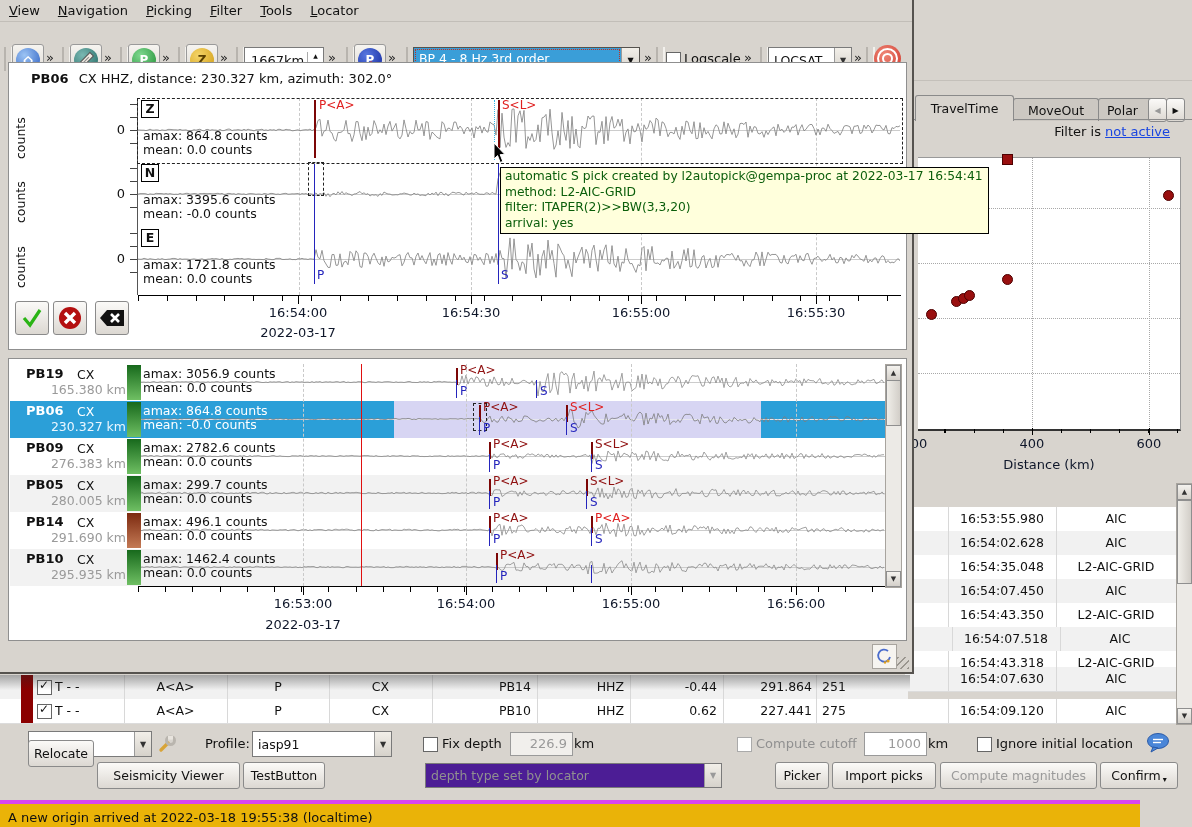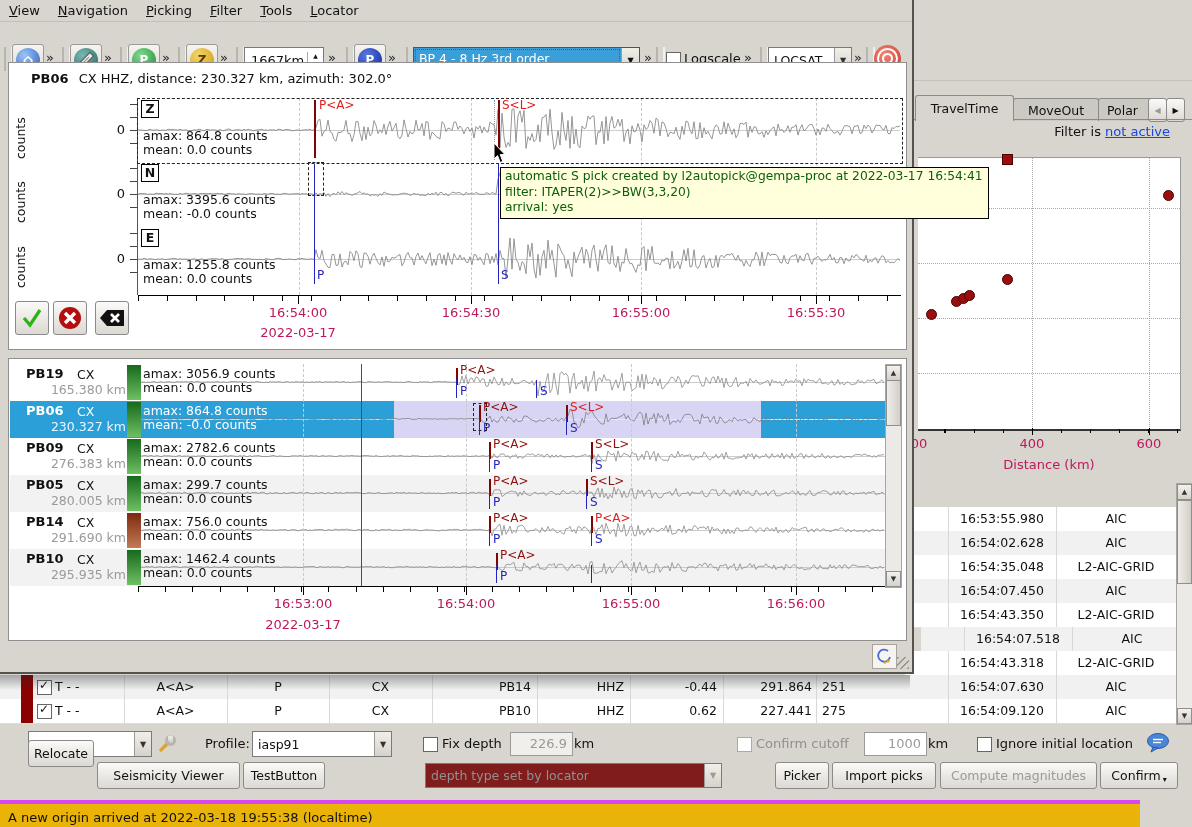--- a/index.html
+++ b/index.html
@@ -32,21 +32,21 @@
   .ovf{position:absolute;top:29px;font-size:13px;color:#222}
   .circ{width:24px;height:24px;border-radius:50%;display:flex;align-items:center;justify-content:center;
         font-weight:bold;font-size:12px;color:#fff}
   .panel{background:#fff;border:1px solid #8f8f8f;position:absolute}
   .dashv{position:absolute;width:0;border-left:1px dashed #c9c9c9}
   .zline{position:absolute;height:1px;background:#cccccc}
   .wf{position:absolute}
   .plab{font-size:12px;white-space:nowrap}
   .dr{color:#8f1010}.br{color:#e02020}
   .bluelab{color:#2424bc;font-size:12px}
-  .ticklbl{position:absolute;width:90px;text-align:center;font-size:13px;color:#be185d}
+  .ticklbl{position:absolute;width:90px;text-align:center;font-size:13px;color:#0f172a}
   
   .srow{position:absolute;left:1px;width:875px;height:37px;background:#fff}
   .srow.alt{background:#f2f2f2}
   .srow.sel{background:#2b9fd8}
   .srow.sel .samax,.srow.sel .smean{color:#fff}
   .scode{position:absolute;left:16px;top:2px;font-weight:bold;font-size:13px}
   .snet{position:absolute;left:67px;top:3px;font-size:12.5px}
   .sdist{position:absolute;left:10px;top:18px;width:106px;text-align:right;color:#9a9a9a;font-size:12.5px}
   .sbar{position:absolute;left:117px;top:1px;width:14px;height:35px;background:linear-gradient(#17691c,#6fbf63)}
   .sbar.redbar{background:linear-gradient(#7c2a10,#c47a55)}
@@ -160,33 +160,33 @@
         <div class="colsep" style="left:151px"></div>
         <div class="cell cCenter" style="left:43px;width:108px">16:54:07.450</div>
         <div class="cell cCenter" style="left:151px;width:120px">AIC</div>
       </div>
     <div class="trow" style="left:0;top:120px;width:271px">
         <div class="colsep" style="left:43px"></div>
         <div class="colsep" style="left:151px"></div>
         <div class="cell cCenter" style="left:43px;width:108px">16:54:43.350</div>
         <div class="cell cCenter" style="left:151px;width:120px">L2-AIC-GRID</div>
       </div>
-    <div class="trow alt" style="left:16px;top:144px;width:271px">
+    <div class="trow alt" style="left:4px;top:144px;width:271px">
         <div class="colsep" style="left:43px"></div>
         <div class="colsep" style="left:151px"></div>
         <div class="cell cCenter" style="left:43px;width:108px">16:54:07.518</div>
         <div class="cell cCenter" style="left:151px;width:120px">AIC</div>
       </div>
     <div class="trow" style="left:0;top:168px;width:271px">
         <div class="colsep" style="left:43px"></div>
         <div class="colsep" style="left:151px"></div>
         <div class="cell cCenter" style="left:43px;width:108px">16:54:43.318</div>
         <div class="cell cCenter" style="left:151px;width:120px">L2-AIC-GRID</div>
       </div>
-    <div class="trow alt" style="left:0;top:192px;width:271px">
+    <div class="trow alt" style="left:0;top:184px;width:271px">
         <div class="colsep" style="left:43px"></div>
         <div class="colsep" style="left:151px"></div>
         <div class="cell cCenter" style="left:43px;width:108px">16:54:07.630</div>
         <div class="cell cCenter" style="left:151px;width:120px">AIC</div>
       </div>
     <div class="trow" style="left:0;top:216px;width:271px">
         <div class="colsep" style="left:43px"></div>
         <div class="colsep" style="left:151px"></div>
         <div class="cell cCenter" style="left:43px;width:108px">16:54:09.120</div>
         <div class="cell cCenter" style="left:151px;width:120px">AIC</div>
@@ -261,36 +261,36 @@
   <span class="abs" style="left:205px;top:736px;font-size:13px">Profile:</span>
   <div class="combo abs" style="left:252px;top:731px;width:138px;height:24px">
     <span class="txt">iasp91</span>
     <span class="car">▼</span>
   </div>
   <div class="cb" style="left:423px;top:737px"></div>
   <span class="abs" style="left:442px;top:736px;font-size:13px">Fix depth</span>
   <div class="abs" style="left:510px;top:732px;width:56px;height:22px;background:#f1efec;border:1px solid #9a9a9a;color:#9a9a9a;text-align:right;line-height:21px;padding-right:5px;font-size:13px">226.9</div>
   <span class="abs" style="left:574px;top:736px;font-size:13px">km</span>
   <div class="cb" style="left:737px;top:737px;border-color:#aaa"></div>
-  <span class="abs gray" style="left:756px;top:736px;font-size:13px">Confirm cutoff</span>
+  <span class="abs gray" style="left:756px;top:736px;font-size:13px">Compute cutoff</span>
   <div class="abs" style="left:864px;top:732px;width:56px;height:22px;background:#fff;border:1px solid #9a9a9a;color:#9a9a9a;text-align:right;line-height:21px;padding-right:5px;font-size:13px">1000</div>
   <span class="abs" style="left:928px;top:736px;font-size:13px">km</span>
   <div class="cb" style="left:977px;top:737px"></div>
   <span class="abs" style="left:996px;top:736px;font-size:13px">Ignore initial location</span>
   <svg class="abs" style="left:1146px;top:732px" width="26" height="22" viewBox="0 0 26 22">
     <ellipse cx="12" cy="9" rx="10.5" ry="7.5" fill="#4a86d8" stroke="#2a5aa8"></ellipse>
     <path d="M7 15 L5 20 L12 16 Z" fill="#4a86d8" stroke="#2a5aa8"></path>
     <line x1="7" y1="7.5" x2="17" y2="7.5" stroke="#fff" stroke-width="1.4"></line>
     <line x1="7" y1="10.5" x2="15" y2="10.5" stroke="#fff" stroke-width="1.4"></line>
   </svg>
 
   <div class="btn abs" style="left:28px;top:740px;width:64px;height:25px">Relocate</div>
   <div class="btn abs" style="left:97px;top:762px;width:141px;height:25px">Seismicity Viewer</div>
   <div class="btn abs" style="left:243px;top:762px;width:80px;height:25px">TestButton</div>
-  <div class="combo abs" style="left:425px;top:763px;width:295px;height:23px;background:#7f1d1d">
+  <div class="combo abs" style="left:425px;top:763px;width:295px;height:23px;background:#4c1d95">
     <span class="txt gray">depth type set by locator</span>
     <span class="car" style="color:#9a9a9a">▼</span>
   </div>
   <div class="btn abs" style="left:775px;top:762px;width:52px;height:25px">Picker</div>
   <div class="btn abs" style="left:832px;top:762px;width:102px;height:25px">Import picks</div>
   <div class="btn abs disabled" style="left:940px;top:762px;width:155px;height:25px">Compute magnitudes</div>
   <div class="btn abs" style="left:1100px;top:762px;width:76px;height:25px">
     <span>Confirm</span>
     <span style="font-size:8px;margin-left:2px;margin-top:7px">▾</span>
   </div>
@@ -424,21 +424,21 @@
         <path fill="none" stroke="#8a8a8a" stroke-width="0.9" d="M0 30L0 30.1L2 30.3L4 30.2L6 29.3L8 29.9L10 30.4L12 29.7L14 30.1L16 30.4L18 30.6L20 29.8L22 30.4L24 29.6L26 30.4L28 30.5L30 30.2L32 30.1L34 29.5L36 29.4L38 29.7L40 30.5L42 29.6L44 30.3L46 30.1L48 30.1L50 30.2L52 30.5L54 30.2L56 29.9L58 30.3L60 30.5L62 30.3L64 29.8L66 30.6L68 30.5L70 30.1L72 30.1L74 29.5L76 29.9L78 29.6L80 30.0L82 30.5L84 29.5L86 30.6L88 30.5L90 30.6L92 30.2L94 30.5L96 29.8L98 29.7L100 29.4L102 29.8L104 29.4L106 30.2L108 30.0L110 29.7L112 29.9L114 30.4L116 30.3L118 30.5L120 30.4L122 30.4L124 30.5L126 30.7L128 29.4L130 30.1L132 30.3L134 30.7L136 30.5L138 29.4L140 29.4L142 29.3L144 30.4L146 30.5L148 30.3L150 30.3L152 29.8L154 30.6L156 30.5L158 30.7L160 29.6L162 30.0L164 29.4L166 30.0L168 30.0L170 30.5L172 29.8L174 30.0L176 30.5L178 20.7L180 28.4L182 29.8L184 21.4L186 31.7L188 35.0L190 38.4L192 38.4L194 25.6L196 25.5L198 36.4L200 36.1L202 24.8L204 38.1L206 33.1L208 32.2L210 35.8L212 22.4L214 24.4L216 31.8L218 21.8L220 24.7L222 37.6L224 38.4L226 24.1L228 24.1L230 27.3L232 35.2L234 27.7L236 24.2L238 29.2L240 33.8L242 35.9L244 27.9L246 37.3L248 27.1L250 32.9L252 32.0L254 28.3L256 29.1L258 28.3L260 26.4L262 25.7L264 36.8L266 33.2L268 26.3L270 23.5L272 28.7L274 28.9L276 36.1L278 27.4L280 24.0L282 31.0L284 26.6L286 31.5L288 34.8L290 28.3L292 23.6L294 36.6L296 30.1L298 36.3L300 25.8L302 24.5L304 34.8L306 25.8L308 36.3L310 23.6L312 30.8L314 35.3L316 24.6L318 28.8L320 30.9L322 26.0L324 30.9L326 28.2L328 33.0L330 33.7L332 27.6L334 35.6L336 25.5L338 25.9L340 31.4L342 28.2L344 32.2L346 35.8L348 24.4L350 25.4L352 34.7L354 27.2L356 33.4L358 24.5L360 35.7L362 21.4L364 29.4L366 29.7L368 48.6L370 29.6L372 8.9L374 40.2L376 9.8L378 30.4L380 33.3L382 41.5L384 32.8L386 34.5L388 44.7L390 15.6L392 27.7L394 14.1L396 40.1L398 48.9L400 25.2L402 46.3L404 27.6L406 21.3L408 39.3L410 11.1L412 30.0L414 21.3L416 34.4L418 48.2L420 14.9L422 19.0L424 23.8L426 26.8L428 39.4L430 31.1L432 39.2L434 47.7L436 23.1L438 34.0L440 28.0L442 23.0L444 18.1L446 34.4L448 20.3L450 24.9L452 38.9L454 21.3L456 16.1L458 30.6L460 42.3L462 20.9L464 30.5L466 20.9L468 15.8L470 33.3L472 35.1L474 16.6L476 34.9L478 38.4L480 27.2L482 42.5L484 32.9L486 34.2L488 19.5L490 30.3L492 34.8L494 34.4L496 39.1L498 43.4L500 35.6L502 36.9L504 19.6L506 17.5L508 41.8L510 20.3L512 30.6L514 17.4L516 33.6L518 34.5L520 33.9L522 36.0L524 31.0L526 32.1L528 29.2L530 29.4L532 39.9L534 22.1L536 39.2L538 36.1L540 32.4L542 39.9L544 31.8L546 20.7L548 32.0L550 19.3L552 38.1L554 37.2L556 20.7L558 37.6L560 39.3L562 35.6L564 27.9L566 26.5L568 39.0L570 32.8L572 29.4L574 38.7L576 37.6L578 26.4L580 38.3L582 27.5L584 26.3L586 28.9L588 25.9L590 25.4L592 26.1L594 24.3L596 28.1L598 31.4L600 26.2L602 32.0L604 31.6L606 37.2L608 31.4L610 35.2L612 37.6L614 31.1L616 30.7L618 23.0L620 27.1L622 36.8L624 22.9L626 36.8L628 30.2L630 23.2L632 26.5L634 25.4L636 25.5L638 25.4L640 28.0L642 33.4L644 34.1L646 26.3L648 33.4L650 35.0L652 28.8L654 26.9L656 27.1L658 25.2L660 33.6L662 26.7L664 31.0L666 31.8L668 25.1L670 24.4L672 31.1L674 35.3L676 29.5L678 29.0L680 27.2L682 29.9L684 32.5L686 30.3L688 31.3L690 29.1L692 25.3L694 31.0L696 28.4L698 33.8L700 33.7L702 28.3L704 29.0L706 34.7L708 28.9L710 31.9L712 31.8L714 26.4L716 28.9L718 25.4L720 27.1L722 29.9L724 30.7L726 32.3L728 26.3L730 33.9L732 30.9L734 32.8L736 29.3L738 28.9L740 34.2L742 29.7L744 26.7L746 27.7L748 33.8L750 31.5L752 34.0L754 33.1L756 33.8L758 31.5L760 29.5L762 31.9"></path>
       </svg>
 
     <div class="abs" style="left:132px;top:37px;width:16px;height:16px;border:1px solid #000;background:#fff;font-weight:bold;text-align:center;line-height:15px">Z</div>
     <div class="abs" style="left:134px;top:65px">amax: 864.8 counts</div>
     <div class="abs" style="left:134px;top:79px">mean: 0.0 counts</div>
     <div class="abs" style="left:132px;top:101px;width:16px;height:16px;border:1px solid #000;background:#fff;font-weight:bold;text-align:center;line-height:15px">N</div>
     <div class="abs" style="left:134px;top:129px">amax: 3395.6 counts</div>
     <div class="abs" style="left:134px;top:143px">mean: -0.0 counts</div>
     <div class="abs" style="left:132px;top:166px;width:16px;height:16px;border:1px solid #000;background:#fff;font-weight:bold;text-align:center;line-height:15px">E</div>
-    <div class="abs" style="left:134px;top:194px">amax: 1255.8 counts</div>
+    <div class="abs" style="left:134px;top:194px">amax: 1721.8 counts</div>
     <div class="abs" style="left:134px;top:208px">mean: 0.0 counts</div>
 
     <div class="abs" style="left:128px;top:35px;width:764px;height:64px;border:1px dashed #222"></div>
     <div class="abs" style="left:305px;top:37px;height:58px;border-left:2px solid #7c0606"></div>
     <div class="abs" style="left:489px;top:37px;height:58px;border-left:2px solid #7c0606"></div>
     <span class="abs plab br" style="left:310px;top:35px">P&lt;A&gt;</span>
     <span class="abs plab br" style="left:493px;top:35px">S&lt;L&gt;</span>
     <div class="abs" style="left:485px;top:37px;height:60px;border-left:1px dotted #38b8e8"></div>
     <div class="abs" style="left:299px;top:99px;width:14px;height:32px;border:1px dashed #222"></div>
     <div class="abs" style="left:305px;top:101px;height:120px;border-left:1px solid #2424bc"></div>
@@ -582,21 +582,21 @@
 
     <div class="srow" style="top:153px">
       <div class="zline" style="left:128px;top:18px;width:747px"></div>
       <svg class="wf" width="747" height="36" style="left:128px;top:0">
           <path fill="none" stroke="#8a8a8a" stroke-width="0.8" d="M0 18L0 17.2L2 18.7L4 18.5L6 17.8L8 17.9L10 18.0L12 17.2L14 18.4L16 18.1L18 18.5L20 18.3L22 18.8L24 17.7L26 17.3L28 18.1L30 18.9L32 18.2L34 18.6L36 17.6L38 18.7L40 17.8L42 18.6L44 18.6L46 18.6L48 17.7L50 17.6L52 18.7L54 17.2L56 18.0L58 17.4L60 17.4L62 18.8L64 17.7L66 17.1L68 17.1L70 17.8L72 17.2L74 18.7L76 18.2L78 18.5L80 18.2L82 17.5L84 17.5L86 18.0L88 18.5L90 18.0L92 18.5L94 17.1L96 18.5L98 17.8L100 17.2L102 17.2L104 18.3L106 18.8L108 17.1L110 17.8L112 17.8L114 18.1L116 18.1L118 17.3L120 18.4L122 17.5L124 17.3L126 18.2L128 18.0L130 17.8L132 18.6L134 17.9L136 18.0L138 18.2L140 18.3L142 17.7L144 17.9L146 17.7L148 17.5L150 18.8L152 18.0L154 17.8L156 17.5L158 18.1L160 18.8L162 18.3L164 17.6L166 17.9L168 17.5L170 18.7L172 17.8L174 18.7L176 17.7L178 17.8L180 17.5L182 17.5L184 17.6L186 18.2L188 18.7L190 17.6L192 17.9L194 18.5L196 17.5L198 17.2L200 17.8L202 17.9L204 17.2L206 17.7L208 17.1L210 17.3L212 18.0L214 18.0L216 18.7L218 18.4L220 17.6L222 17.6L224 18.7L226 17.3L228 17.8L230 17.4L232 18.5L234 18.7L236 18.8L238 17.4L240 18.7L242 18.1L244 17.5L246 17.7L248 17.9L250 17.7L252 17.1L254 18.7L256 18.0L258 18.0L260 18.3L262 18.3L264 18.4L266 17.1L268 17.8L270 17.3L272 17.3L274 18.3L276 17.5L278 17.7L280 18.3L282 18.7L284 18.6L286 18.0L288 17.9L290 17.6L292 18.4L294 17.8L296 18.5L298 18.5L300 18.9L302 18.8L304 17.9L306 18.3L308 18.2L310 18.0L312 17.4L314 18.1L316 17.2L318 17.6L320 17.2L322 18.4L324 18.2L326 17.6L328 17.6L330 18.1L332 17.9L334 18.0L336 17.3L338 17.7L340 17.6L342 17.2L344 17.8L346 18.1L348 18.4L350 18.9L352 15.8L354 23.9L356 17.3L358 16.9L360 13.5L362 12.3L364 23.3L366 13.5L368 22.3L370 18.9L372 14.2L374 21.3L376 18.6L378 20.6L380 14.2L382 13.9L384 12.9L386 15.0L388 18.9L390 20.2L392 18.7L394 18.3L396 18.3L398 16.5L400 18.5L402 20.8L404 15.6L406 19.2L408 19.2L410 14.6L412 19.0L414 16.7L416 17.4L418 20.2L420 20.7L422 19.0L424 20.7L426 22.2L428 16.4L430 16.8L432 14.3L434 19.9L436 17.5L438 21.3L440 14.6L442 15.0L444 18.1L446 14.8L448 16.0L450 17.7L452 21.5L454 14.3L456 16.7L458 22.7L460 16.2L462 16.4L464 12.6L466 21.6L468 11.1L470 17.0L472 21.8L474 18.7L476 17.4L478 24.7L480 11.4L482 18.9L484 19.9L486 12.2L488 24.2L490 21.2L492 14.5L494 14.6L496 23.6L498 23.9L500 13.4L502 22.4L504 18.3L506 23.3L508 20.0L510 16.2L512 20.7L514 16.0L516 16.6L518 18.7L520 19.6L522 17.8L524 16.1L526 17.9L528 13.6L530 20.3L532 13.0L534 22.3L536 21.6L538 21.2L540 17.4L542 17.5L544 20.2L546 13.7L548 20.9L550 17.4L552 17.3L554 18.0L556 13.7L558 14.3L560 17.4L562 14.9L564 15.9L566 14.7L568 17.3L570 14.1L572 21.4L574 14.9L576 18.4L578 17.1L580 16.8L582 19.7L584 21.9L586 16.9L588 21.7L590 17.0L592 21.5L594 18.7L596 21.8L598 16.4L600 15.8L602 18.8L604 19.1L606 18.6L608 17.9L610 18.5L612 14.8L614 15.4L616 18.5L618 20.5L620 17.6L622 15.5L624 17.6L626 19.9L628 15.9L630 16.1L632 18.8L634 16.3L636 19.3L638 15.1L640 21.1L642 17.9L644 20.1L646 19.8L648 17.3L650 20.7L652 19.0L654 15.5L656 17.2L658 16.8L660 18.0L662 17.3L664 16.3L666 15.7L668 15.2L670 20.0L672 18.5L674 16.9L676 20.1L678 16.9L680 17.1L682 19.5L684 17.7L686 16.6L688 19.2L690 18.2L692 19.8L694 18.9L696 17.9L698 17.2L700 18.2L702 16.3L704 15.7L706 17.9L708 20.0L710 17.0L712 19.2L714 19.5L716 17.3L718 19.2L720 19.3L722 18.8L724 18.6L726 20.2L728 17.4L730 19.7L732 19.6L734 17.1L736 17.9L738 18.6L740 17.7L742 19.1L744 18.0L746 17.9"></path>
         </svg>
       <span class="scode">PB14</span>
       <span class="snet">CX</span>
       <span class="sdist">291.690 km</span>
       <div class="sbar redbar"></div>
-      <span class="samax">amax: 756.0 counts</span>
+      <span class="samax">amax: 496.1 counts</span>
       <span class="smean">mean: 0.0 counts</span>
       <div class="pickm" style="left:479px">
           <span class="rlab plab dr">P&lt;A&gt;</span>
           <div class="prl"></div>
           <div class="pbl"></div>
           <span class="blab bluelab">P</span>
         </div>
       <div class="pickm" style="left:581px">
           <span class="rlab plab br">P&lt;A&gt;</span>
           <div class="prl"></div>
@@ -663,19 +663,20 @@
       <path d="M12 3 A6 6 0 1 0 14 9" fill="none" stroke="#4a6ccc" stroke-width="1.8"></path>
       <circle cx="12" cy="13" r="1.6" fill="#e0a020"></circle>
         <circle cx="9" cy="14.5" r="1.2" fill="#e0a020"></circle>
     </svg>
   </div>
   <div class="abs grip" style="left:897px;top:657px;width:12px;height:12px"></div>
 </div>
 
 <div class="abs" id="tooltip">
   <div>automatic S pick created by l2autopick@gempa-proc at 2022-03-17 16:54:41</div>
+  <div>method: L2-AIC-GRID</div>
   <div>filter: ITAPER(2)&gt;&gt;BW(3,3,20)</div>
   <div>arrival: yes</div>
 </div>
 
 <svg class="abs" style="left:493px;top:143px;z-index:40" width="14" height="21" viewBox="0 0 14 21">
   <polygon points="1,0 1,16 4.6,12.6 7.2,19.5 9.8,18.4 7.2,11.6 12,11.6" fill="#000" stroke="#fff" stroke-width="1"></polygon>
 </svg>
 
 </body></html>

